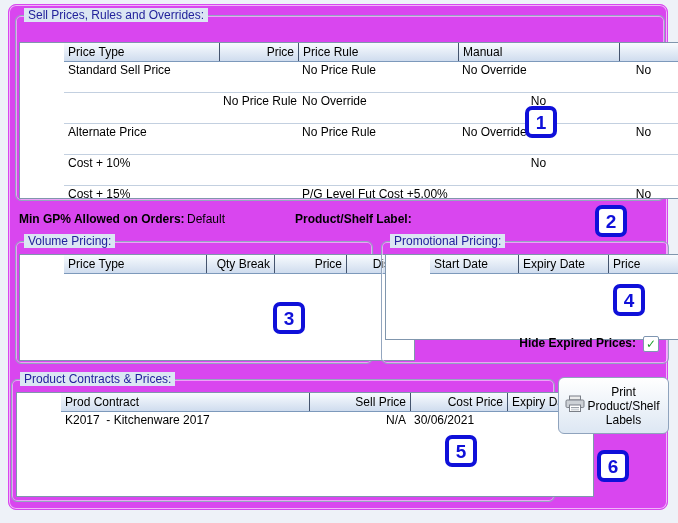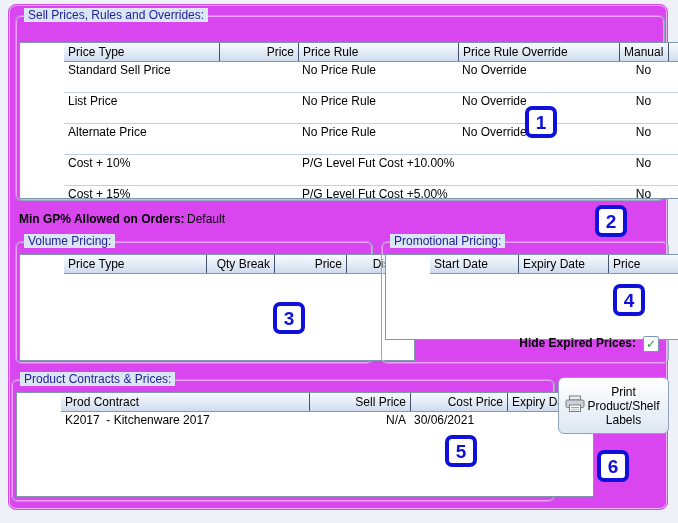--- a/index.html
+++ b/index.html
@@ -95,40 +95,38 @@
 <div class="frame">
 
   <div class="groupbox" style="left:6px;top:10px;width:648px;height:184px;">
     <span class="gb-title">Sell Prices, Rules and Overrides:</span>
     <div class="table t-sell" style="left:3px;top:26px;width:642px;height:155px;">
       <div class="table-inner">
         <div class="thead grid-sell">
           <div class="th">Price Type</div>
           <div class="th sep right">Price</div>
           <div class="th sep">Price Rule</div>
-          <div class="th sep">Price Rule Override</div>
           <div class="th sep">Manual</div>
           <div class="th sep"></div>
         </div>
         <div>
 
             <div class="tr grid-sell">
               <div class="td">Standard Sell Price</div>
               <div class="td right">
                 <div>$8.00</div>
                 
               </div>
               <div class="td">No Price Rule</div>
               <div class="td">No Override</div>
               <div class="td center">No</div>
               <div class="td"></div>
             </div>
 
             <div class="tr grid-sell">
-              <div class="td">List Price</div>
               <div class="td right">
                 <div>$6.50</div>
                 
               </div>
               <div class="td">No Price Rule</div>
               <div class="td">No Override</div>
               <div class="td center">No</div>
               <div class="td"></div>
             </div>
 
@@ -143,21 +141,20 @@
               <div class="td center">No</div>
               <div class="td"></div>
             </div>
 
             <div class="tr grid-sell">
               <div class="td">Cost + 10%</div>
               <div class="td right">
                 <div>$4.40</div>
                 
               </div>
-              <div class="td">P/G Level Fut Cost +10.00%</div>
               <div class="td"></div>
               <div class="td center">No</div>
               <div class="td"></div>
             </div>
 
             <div class="tr grid-sell">
               <div class="td">Cost + 15%</div>
               <div class="td right">
                 
                 <div></div>
@@ -177,20 +174,21 @@
         <div class="sb-thumb"></div>
         <span class="sb-arrow down"><svg width="9" height="7" viewBox="0 0 9 7">
               <polyline points="1,1.5 4.5,5.5 8,1.5" fill="none" stroke="#5a6575" stroke-width="1.4"></polyline>
             </svg></span>
       </div>
     </div>
   </div>
 
   <span class="abs-label bold" style="left:10px;top:207px;">Min GP% Allowed on Orders:</span>
   <span class="abs-label" style="left:178px;top:207px;">Default</span>
+  <span class="abs-label bold" style="left:286px;top:207px;">Product/Shelf Label:</span>
 
   <div class="groupbox" style="left:6px;top:236px;width:356px;height:121px;">
     <span class="gb-title">Volume Pricing:</span>
     <div class="table" style="left:3px;top:12px;width:350px;height:105px;">
       <div class="thead grid-vol">
         <div class="th">Price Type</div>
         <div class="th sep right">Qty Break</div>
         <div class="th sep right">Price</div>
         <div class="th sep right">Disc %</div>
       </div>

